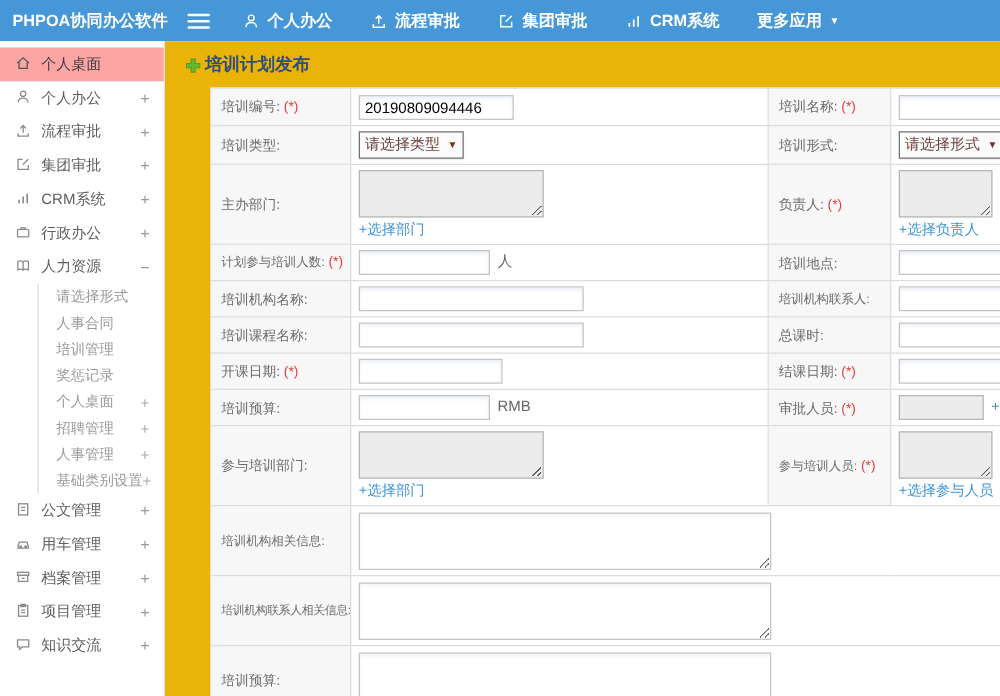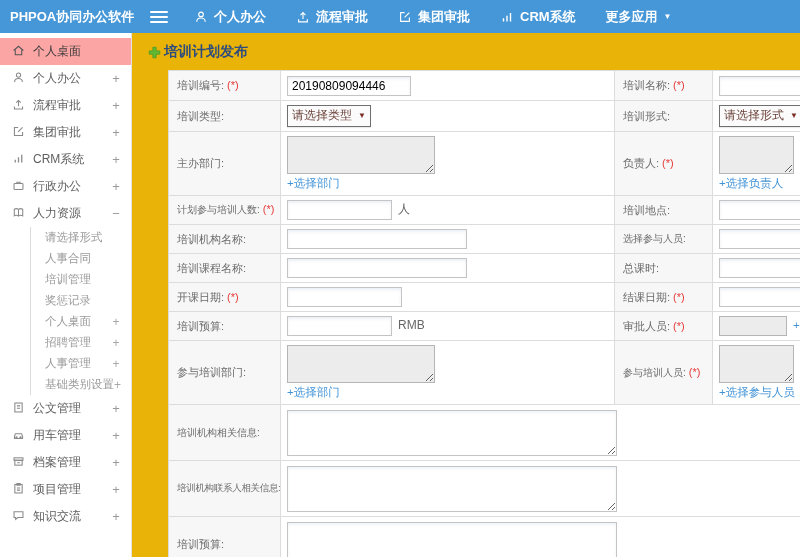--- a/index.html
+++ b/index.html
@@ -305,21 +305,21 @@
       <tr class="h27">
         <td class="lbl tight"><span>计划参与培训人数:</span><span class="req">(*)</span></td>
         <td class="fld"><input class="txt w105" style=""><span class="suffix">人</span></td>
         <td class="lbl"><span>培训地点:</span></td>
         <td class="fld"><input class="txt w160" style=""></td>
       </tr>
 
       <tr class="h27">
         <td class="lbl"><span>培训机构名称:</span></td>
         <td class="fld"><input class="txt w180" style=""></td>
-        <td class="lbl tight"><span>选择参与人员:</span></td>
+        <td class="lbl tight"><span>培训机构联系人:</span></td>
         <td class="fld"><input class="txt w160" style=""></td>
       </tr>
 
       <tr class="h27">
         <td class="lbl"><span>培训课程名称:</span></td>
         <td class="fld"><input class="txt w180" style=""></td>
         <td class="lbl"><span>总课时:</span></td>
         <td class="fld"><input class="txt w160" style=""></td>
       </tr>
 

